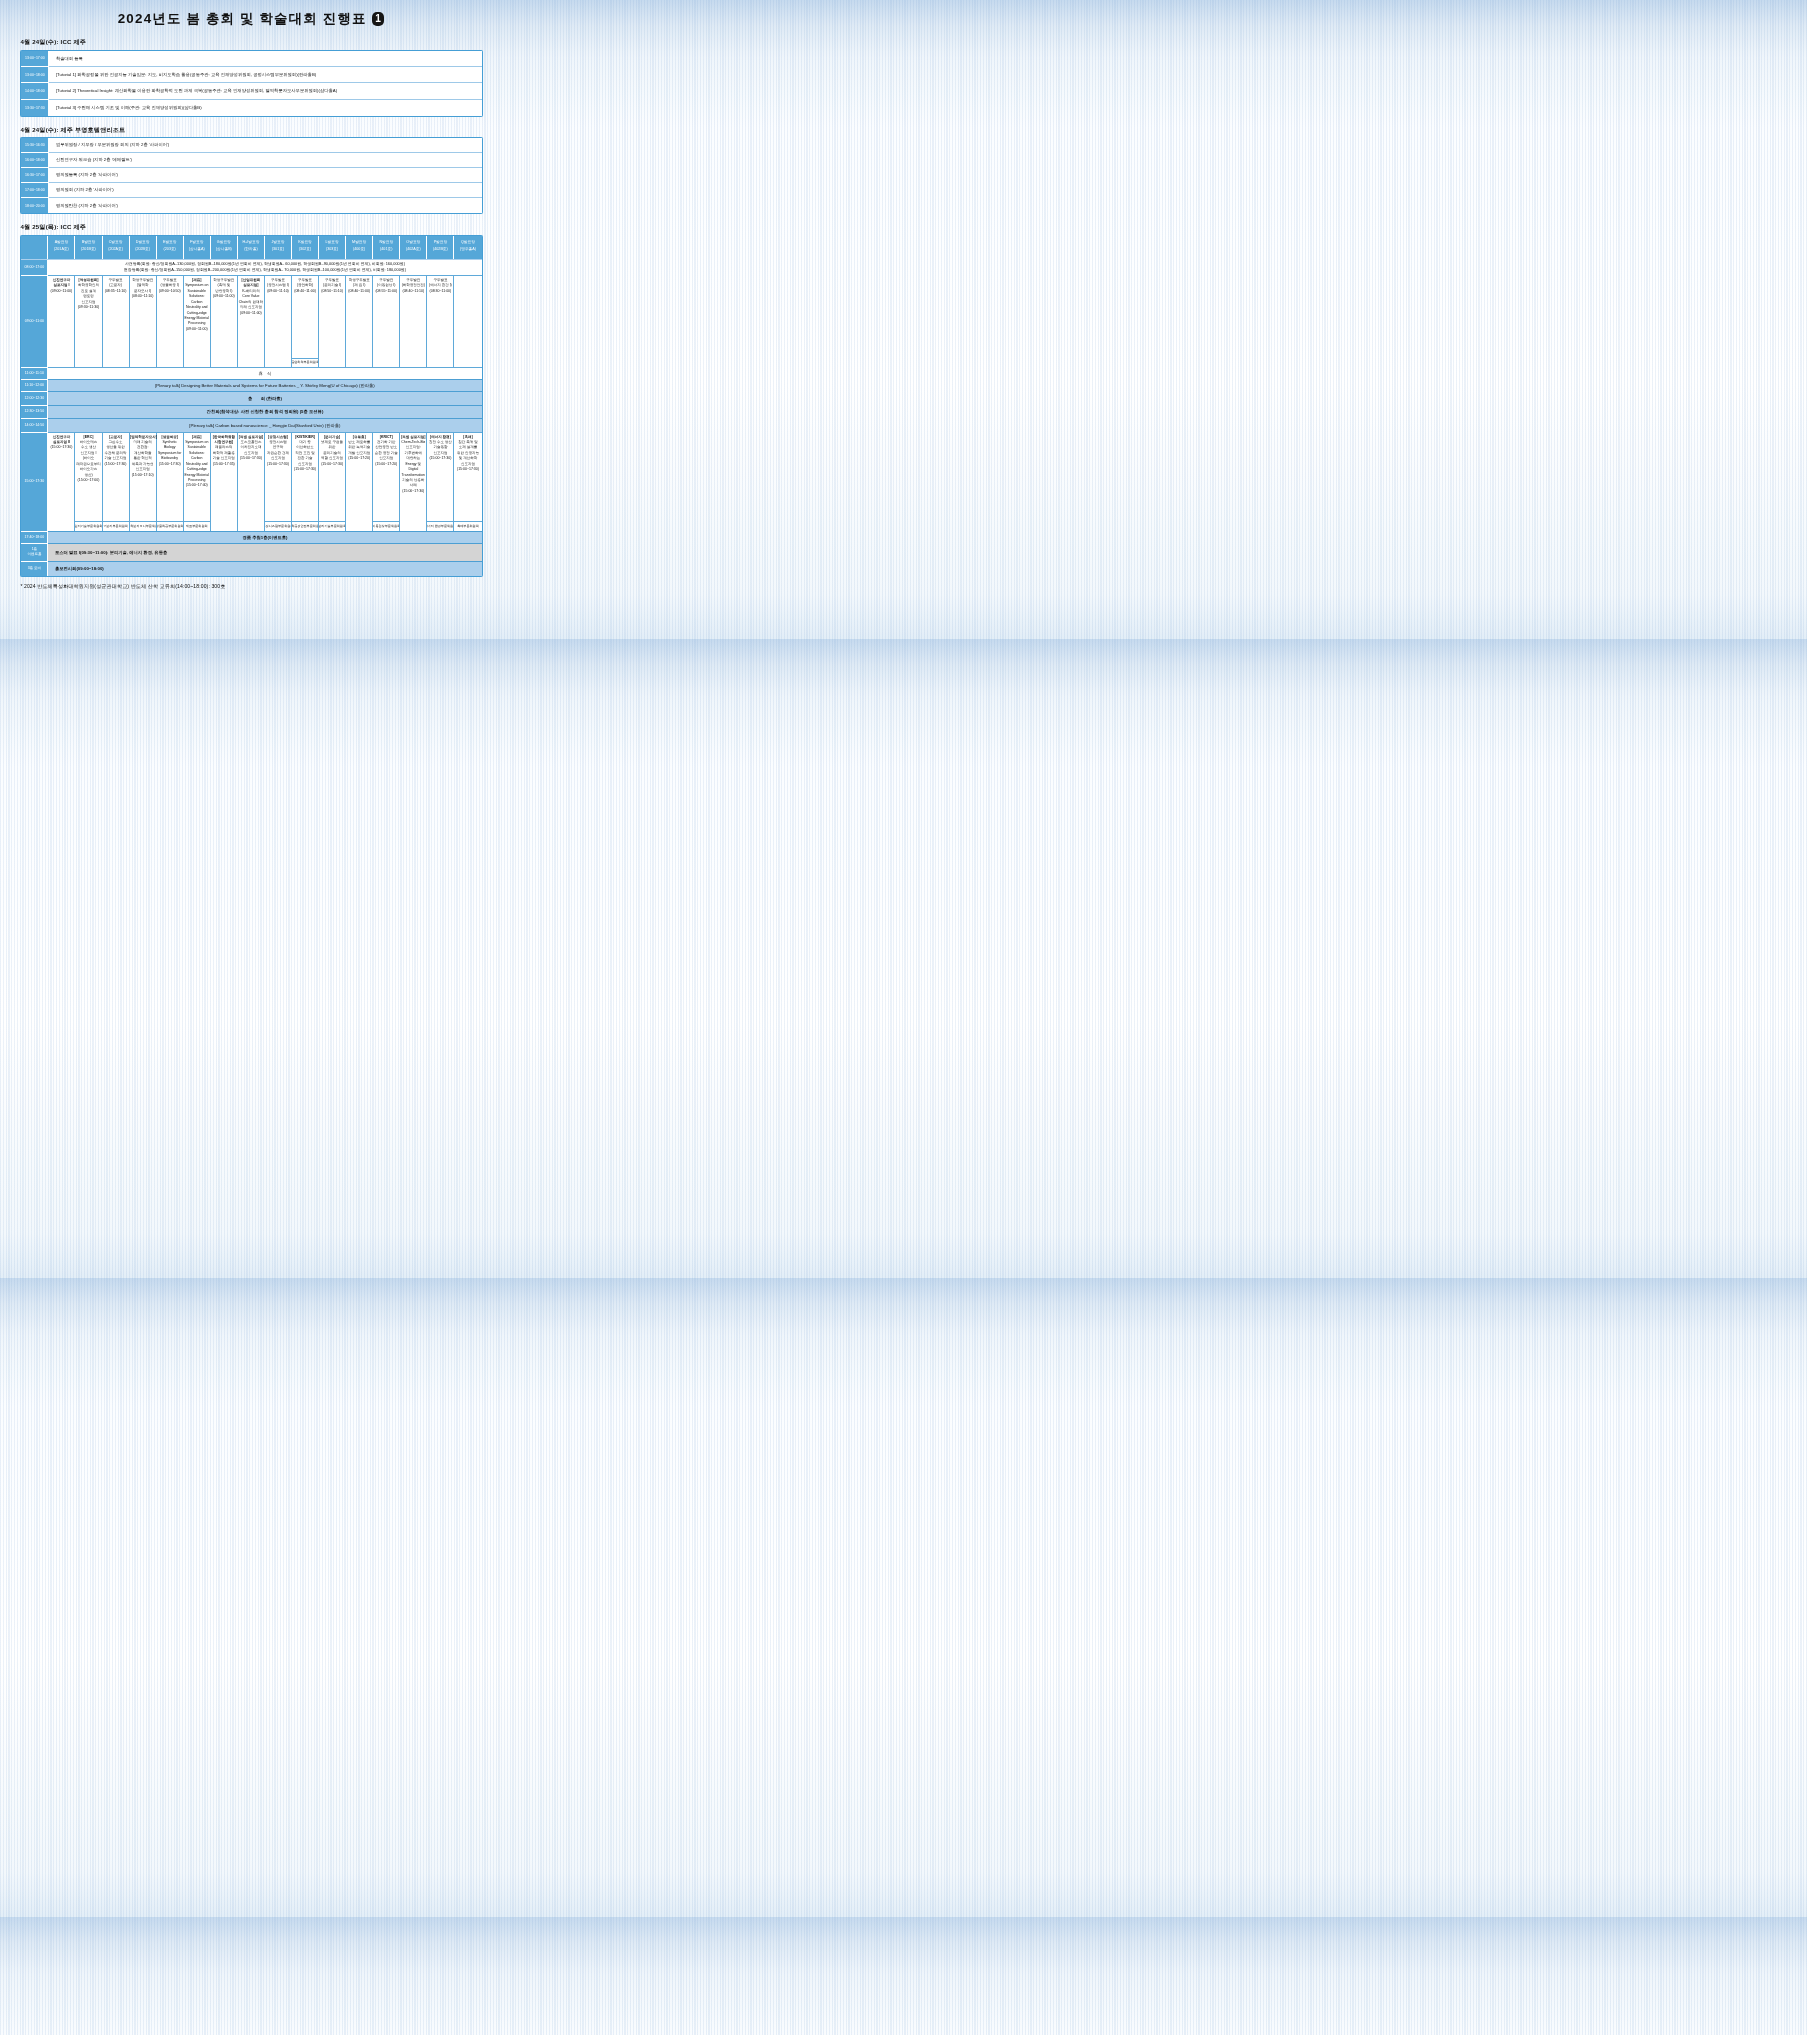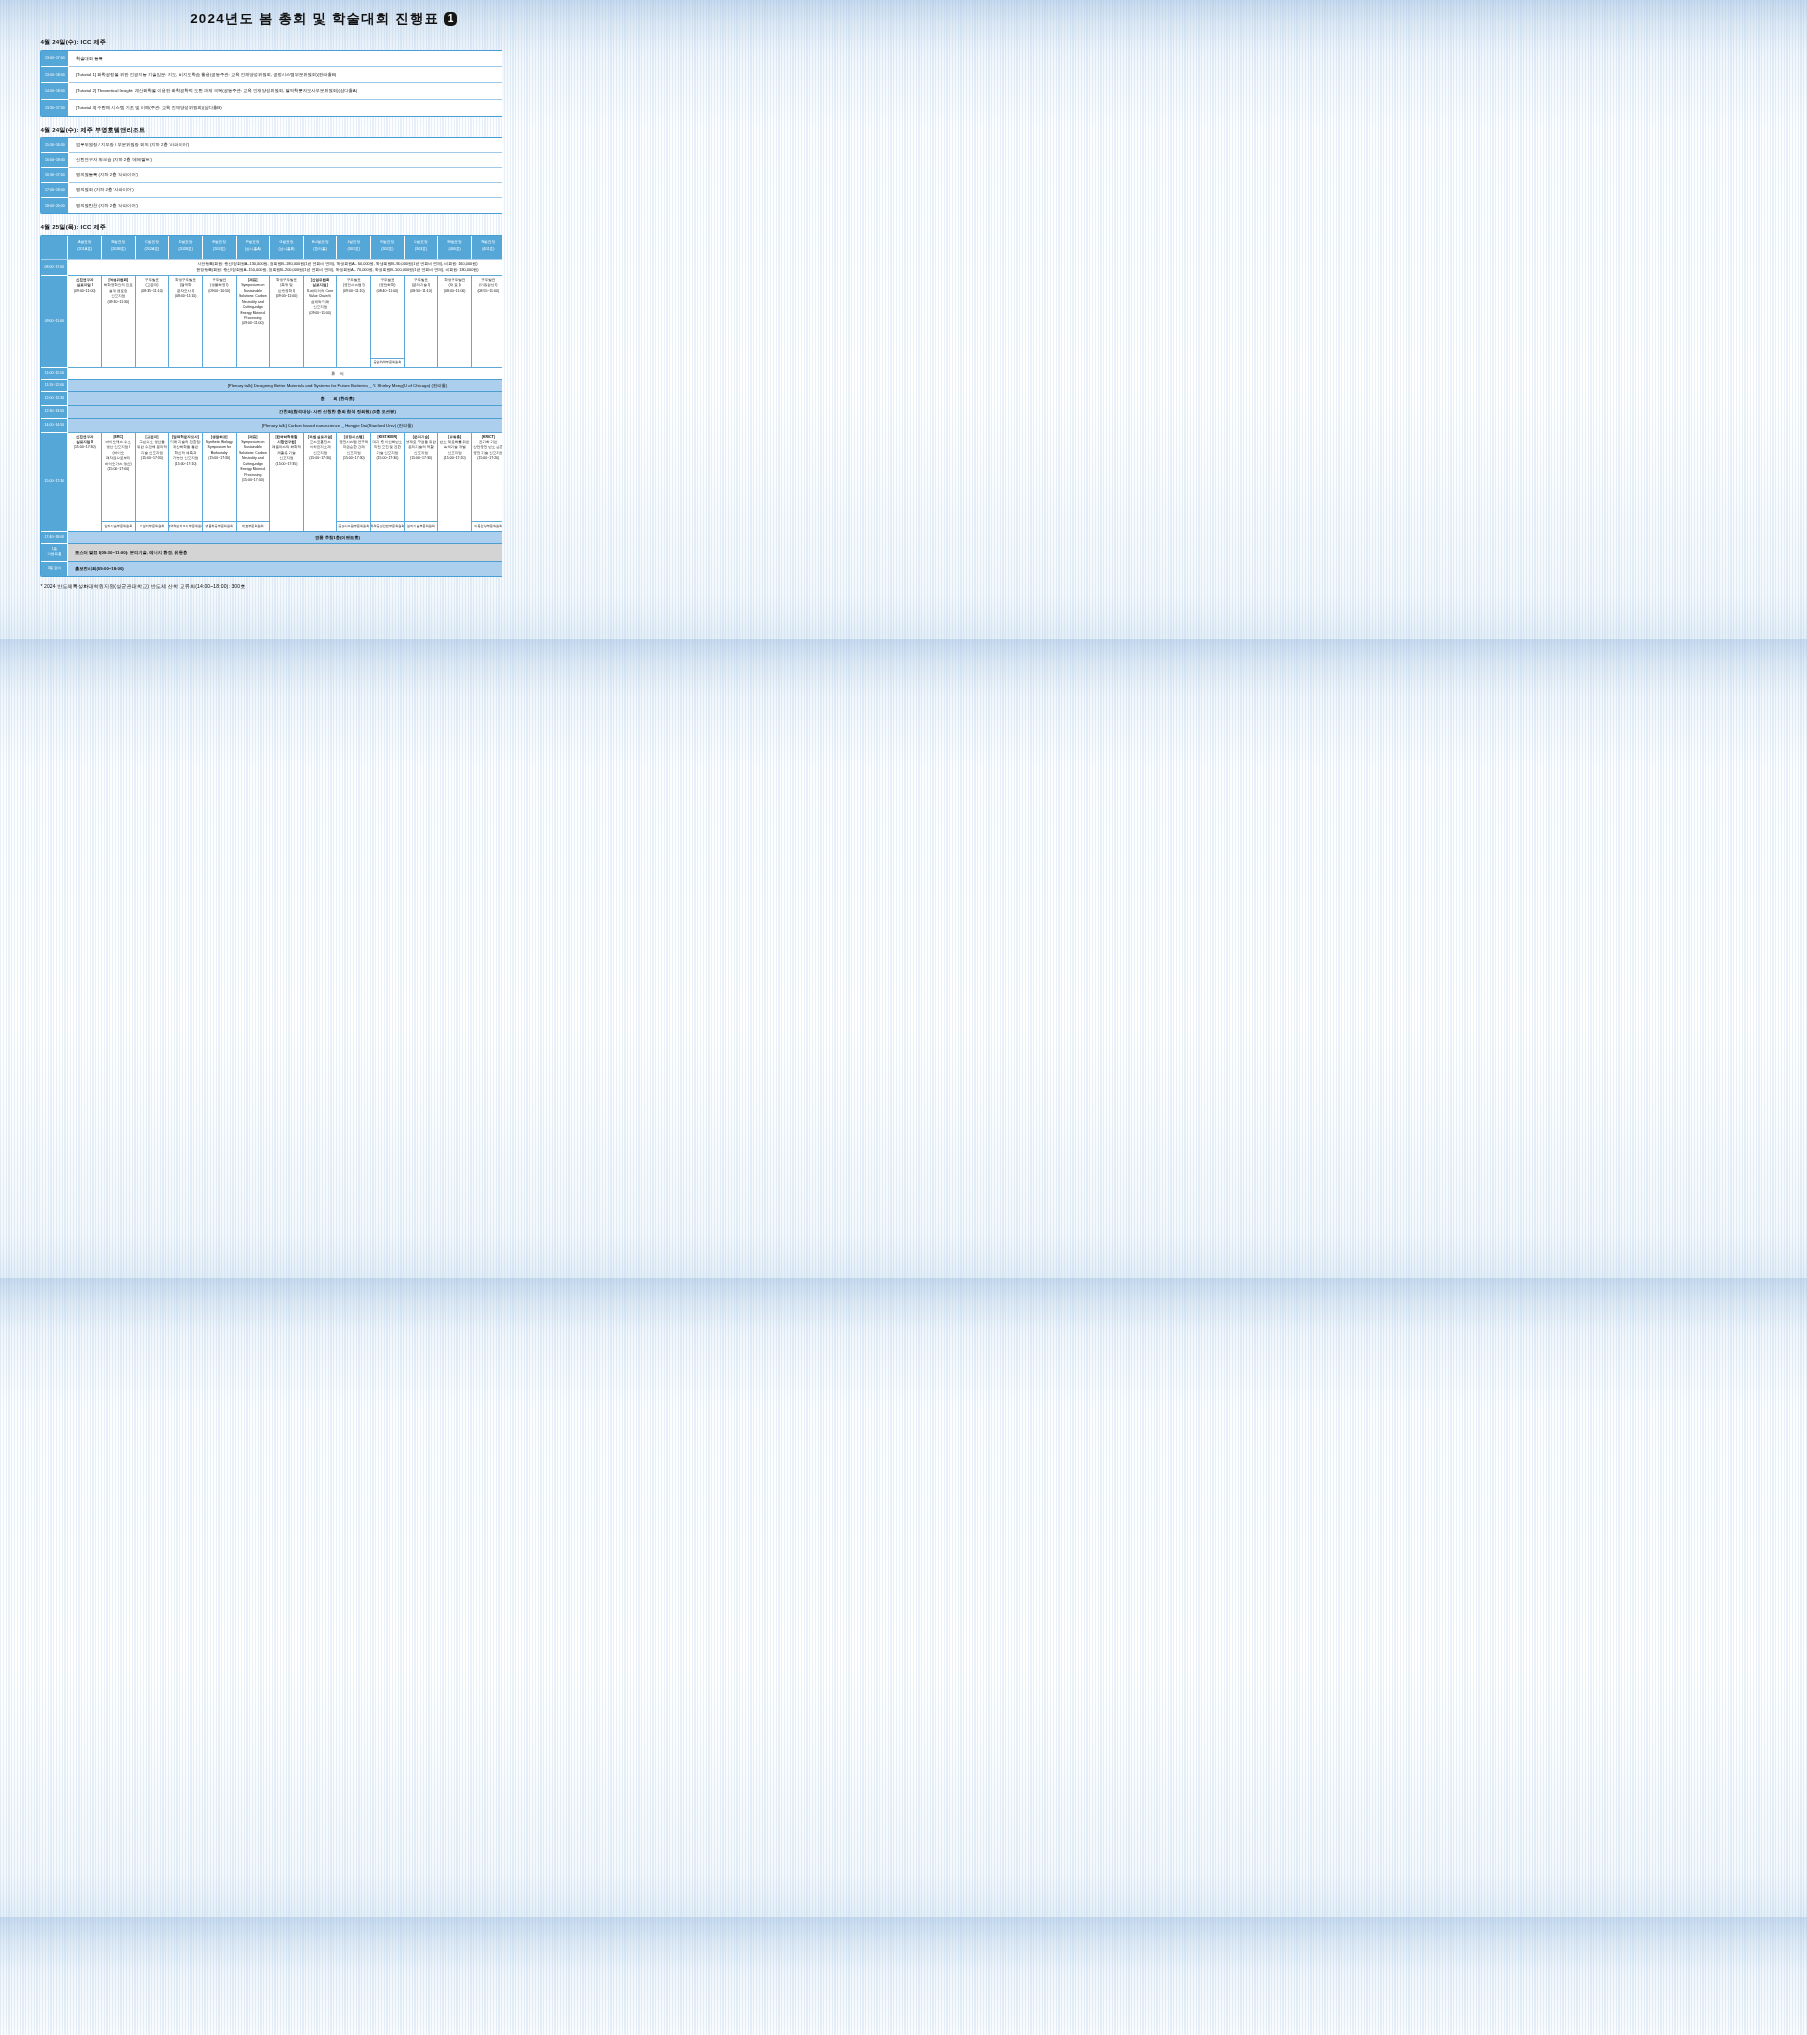--- a/index.html
+++ b/index.html
@@ -5,21 +5,21 @@
   html,body{margin:0;padding:0;}
   body{
     width:502px;
     font-family:"Liberation Sans","DejaVu Sans",sans-serif;
     color:#111;
     background-color:#fdfeff;
     background-image:
       repeating-linear-gradient(90deg, rgba(125,165,212,.15) 0px, rgba(125,165,212,.15) 1.2px, rgba(255,255,255,0) 1.2px, rgba(255,255,255,0) 2.8px),
       linear-gradient(180deg,#c6daee 0%,#dfeaf5 4%,#f0f6fb 9%,#fbfdff 20%,#ffffff 60%,#f3f8fc 93%,#e3eef7 100%);
   }
-  .page{position:relative;width:607px;min-height:639px;padding-left:20px;}
+  .page{position:relative;width:502px;min-height:639px;}
 
   
   .title-row{padding-top:9.8px;text-align:center;white-space:nowrap;}
   .title-text{font-size:13.4px;font-weight:bold;letter-spacing:1.2px;}
   .badge{display:inline-block;width:12.6px;height:14.2px;margin-left:3.3px;background:#151515;color:#fff;
          border-radius:4.9px;font-size:10.2px;font-weight:bold;line-height:14.2px;text-align:center;vertical-align:1.2px;}
 
   
   .sec-head{margin:9px 19.5px 2.4px 20.4px;font-size:6.1px;font-weight:bold;letter-spacing:0.2px;}
   .sec-head.first{margin-top:10.6px;}

